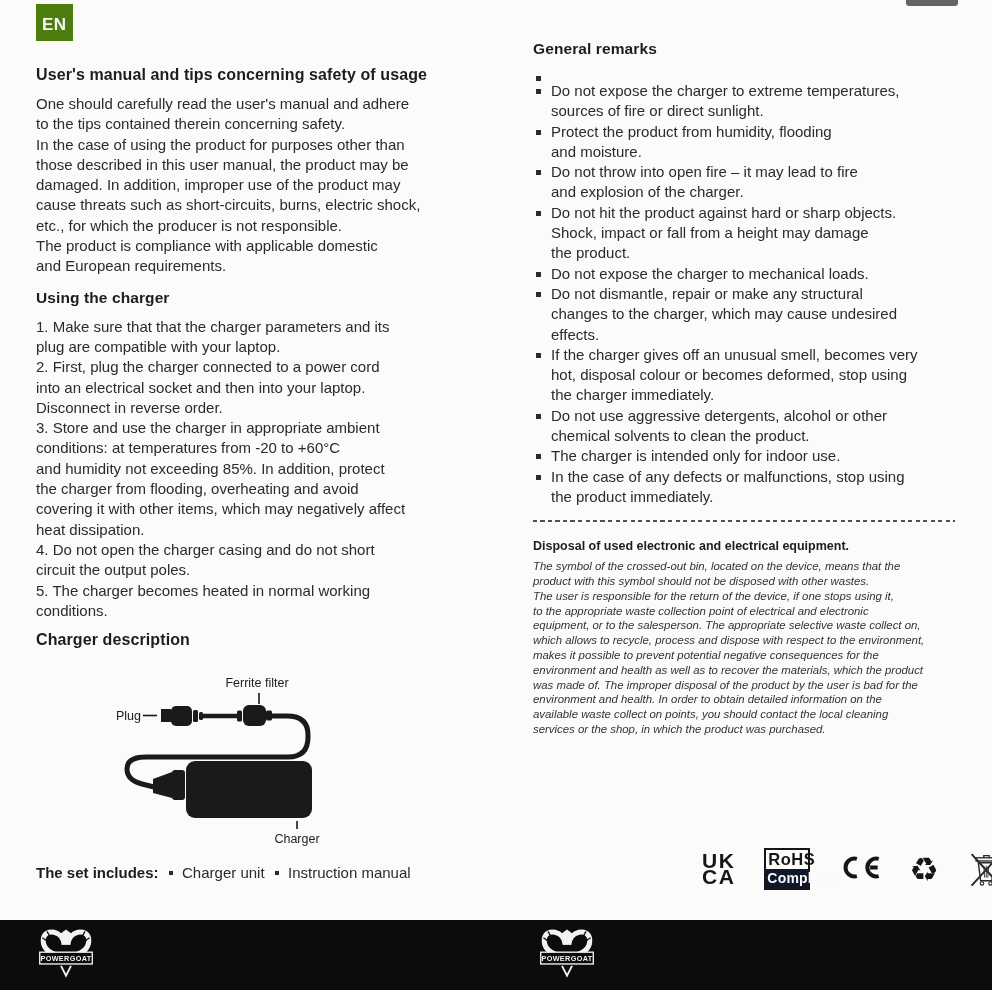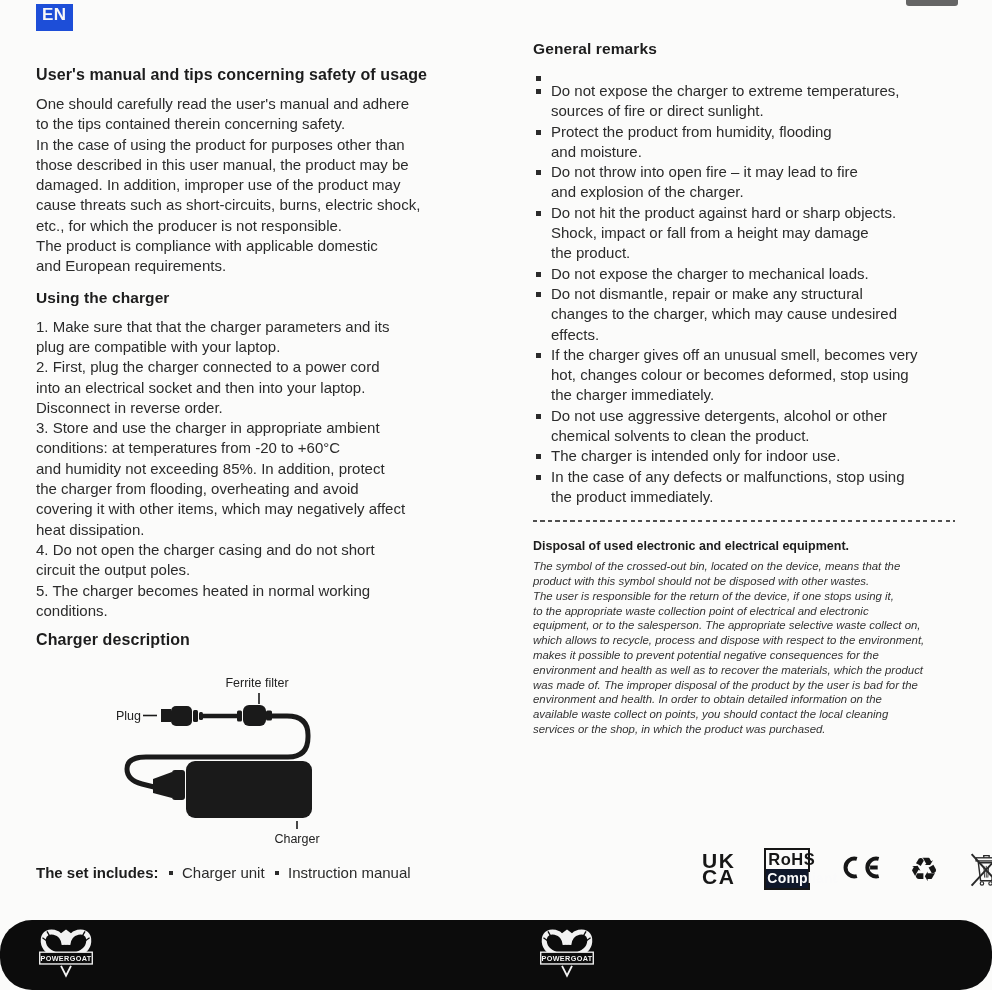--- a/index.html
+++ b/index.html
@@ -14,22 +14,22 @@
     width: 992px; height: 990px;
     background: #fbfbfa;
     overflow: hidden;
     color: #2b2b2b;
   }
   .scan-smudge {
     position: absolute; left: 906px; top: 0; width: 52px; height: 6px;
     background: #4a4a4a; border-radius: 0 0 3px 3px; opacity: .85;
   }
   .lang-badge {
-    position: absolute; left: 36px; top: 4px; width: 37px; height: 27px;
-    background: #1d4ed8; color: #f7f7f7;
+    position: absolute; left: 36px; top: 4px; width: 37px; height: 37px;
+    background: #4d7c0f; color: #f7f7f7;
     display: flex; align-items: flex-end; padding: 5px 0 6px 6px;
     font-size: 17px; font-weight: bold; letter-spacing: .5px;
   }
   h2 { margin: 0; font-size: 16px; font-weight: bold; color: #1d1d1d; letter-spacing: .1px; }
   .body-text {
     margin: 0; font-size: 15px; line-height: 20.3px;
     white-space: pre; color: #2b2b2b;
   }
   .col-left { position: absolute; left: 36px; top: 66px; width: 455px; }
   .col-right { position: absolute; left: 533px; top: 40px; width: 436px; }
@@ -75,21 +75,20 @@
   .rohs-title { font-size: 16.5px; font-weight: bold; letter-spacing: .5px; padding: 0 2px; }
   .rohs-sub {
     background: #0f172a; color: #fafafa; font-size: 14px; font-weight: bold;
     padding: 1px 1px 2px; letter-spacing: .2px; text-align: center;
   }
   .recycle { font-family: "DejaVu Sans", sans-serif; font-size: 33px; color: #161616; line-height: 1; }
   .sr { position: absolute; width: 1px; height: 1px; overflow: hidden; clip: rect(0 0 0 0); }
   .footer {
     position: absolute; left: 0; top: 920px; width: 992px; height: 70px;
     background: #0c0c0c;
-    border-radius: 32px;
   }
   .goat-1 { position: absolute; left: 37px; top: 5px; }
   .goat-2 { position: absolute; left: 538px; top: 5px; }
 </style>
 </head>
 <body>
 
 <div class="page">
 
   <div class="scan-smudge"></div>
@@ -202,21 +201,21 @@
         </li>
       <li>
           <span class="sq"></span>
           <span class="li-text">Do not dismantle, repair or make any structural
 changes to the charger, which may cause undesired
 effects.</span>
         </li>
       <li>
           <span class="sq"></span>
           <span class="li-text">If the charger gives off an unusual smell, becomes very
-hot, changes colour or becomes deformed, stop using
+hot, disposal colour or becomes deformed, stop using
 the charger immediately.</span>
         </li>
       <li>
           <span class="sq"></span>
           <span class="li-text">Do not use aggressive detergents, alcohol or other
 chemical solvents to clean the product.</span>
         </li>
       <li>
           <span class="sq"></span>
           <span class="li-text">The charger is intended only for indoor use.</span>

